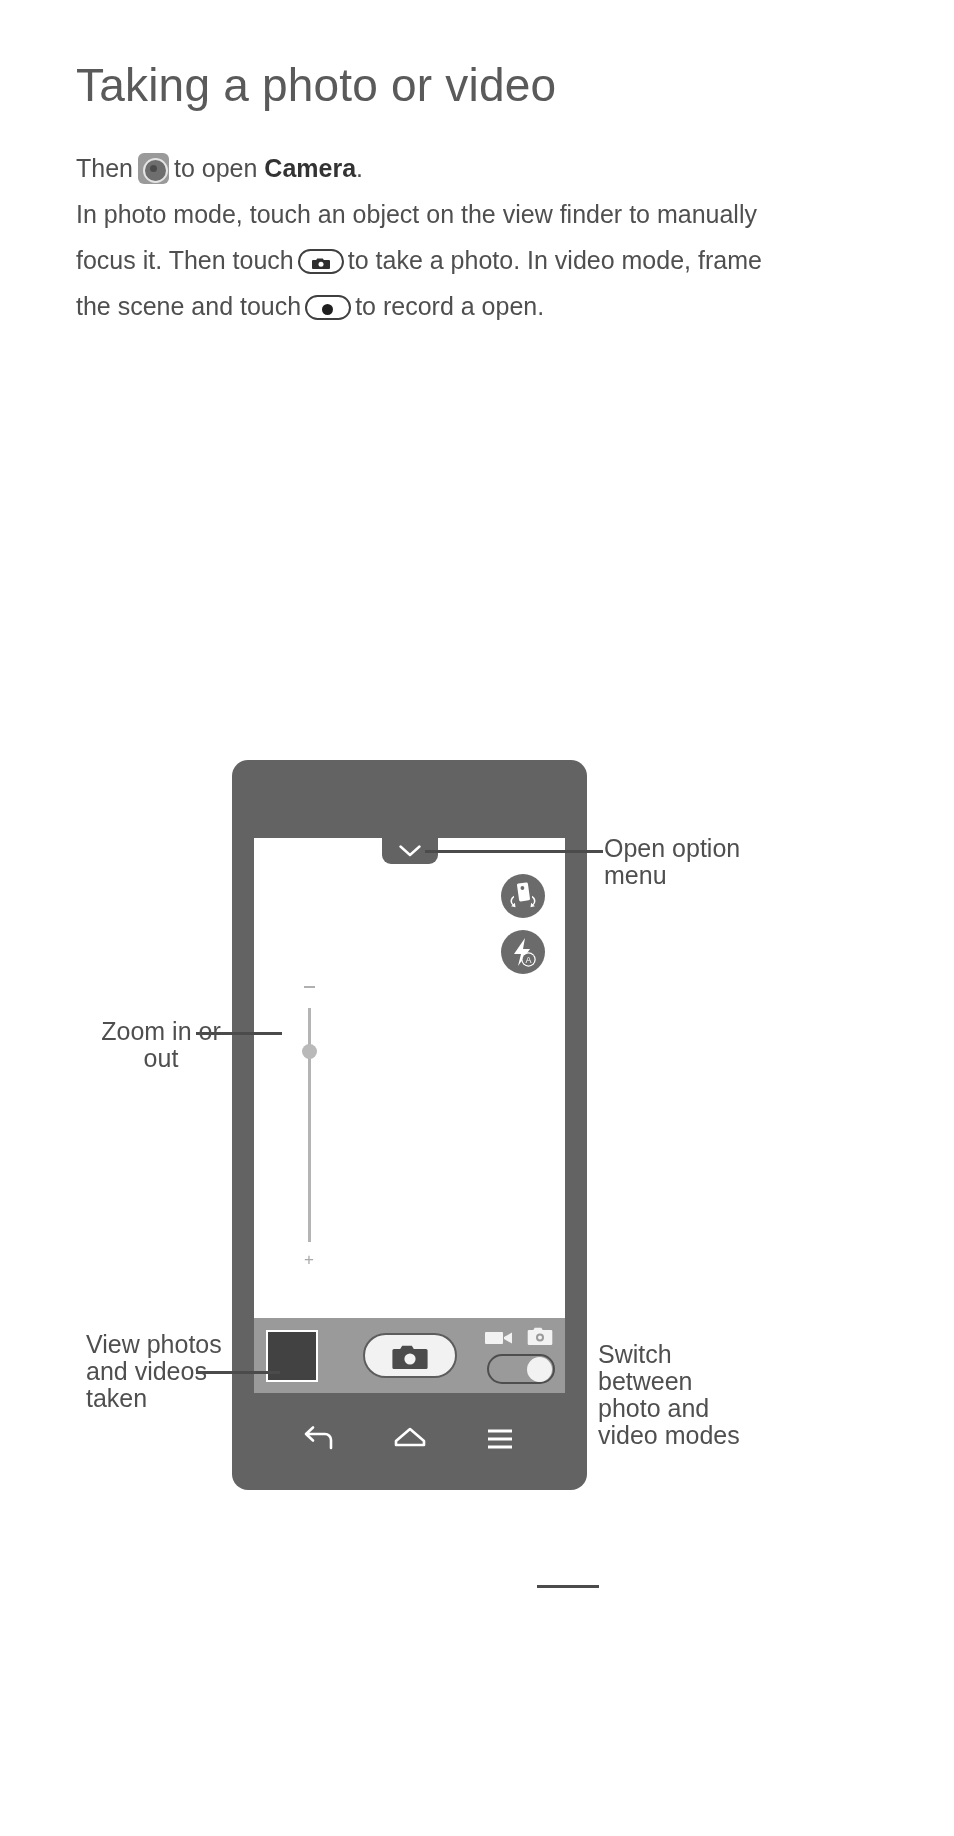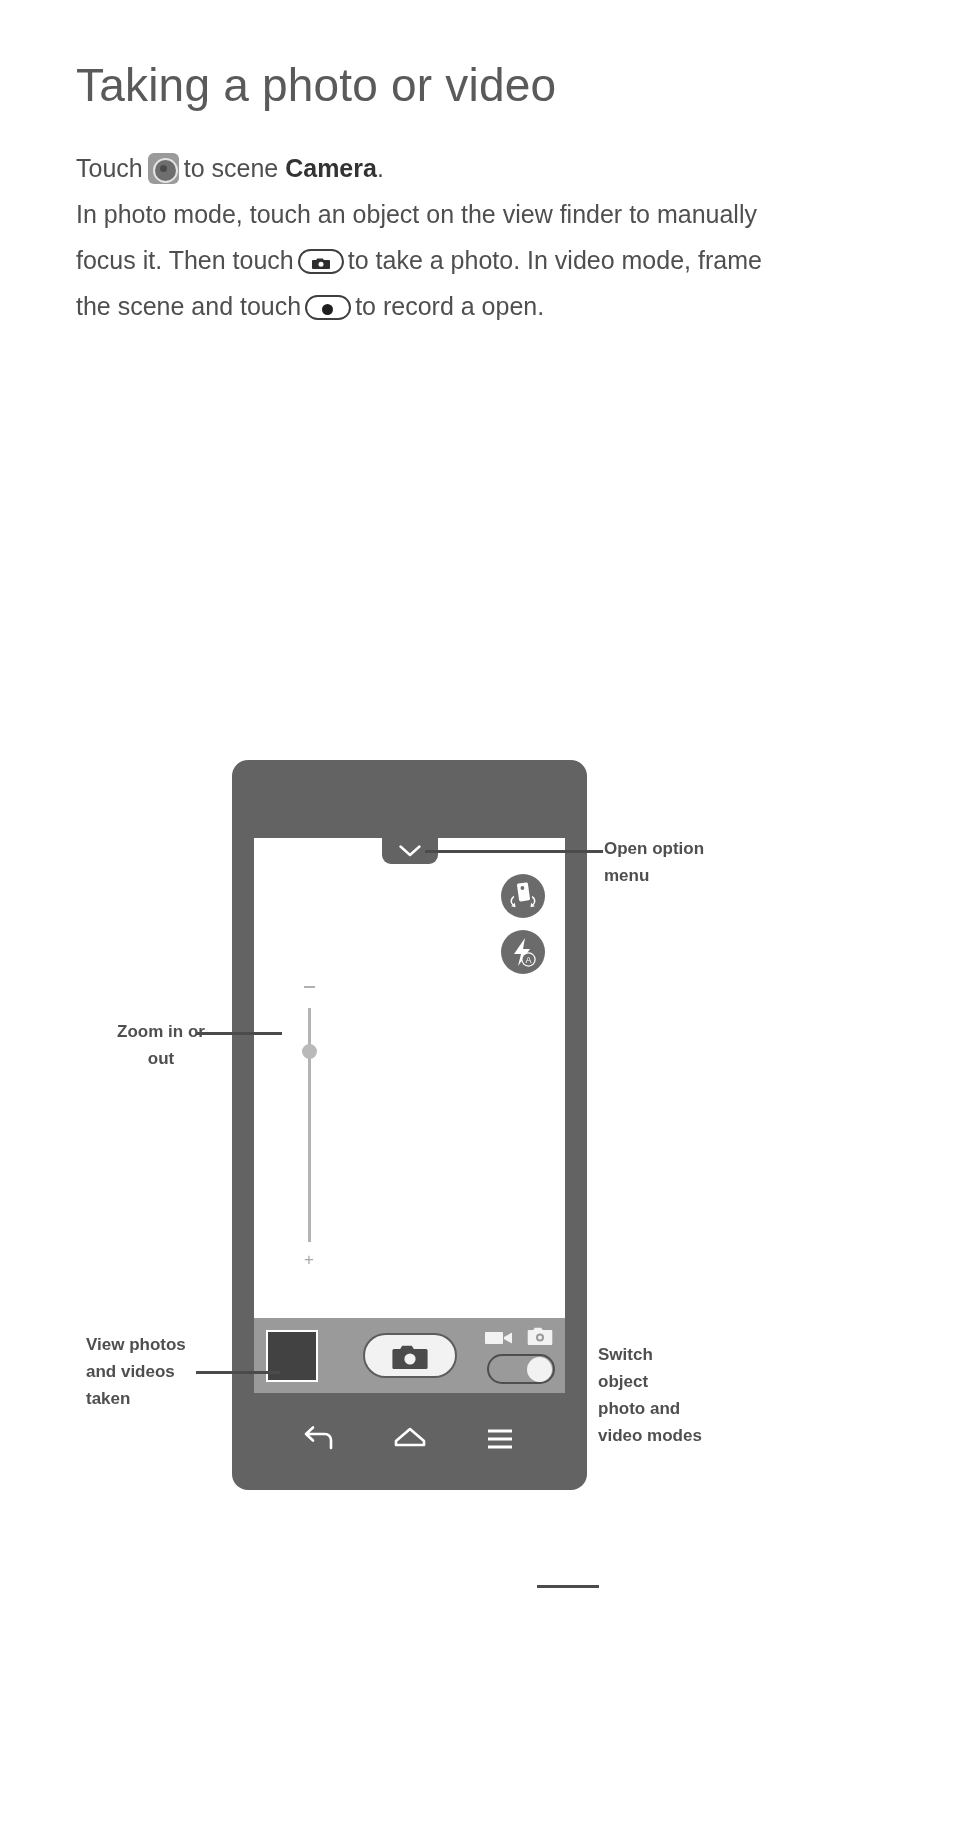--- a/index.html
+++ b/index.html
@@ -196,24 +196,24 @@
     width: 311px; height: 58px;
   }
   .navbar .nav-ico { position: absolute; top: 14px; width: 34px; height: 30px; }
   .navbar .back { left: 48px; }
   .navbar .home { left: 50%; margin-left: -17px; }
   .navbar .menu { right: 48px; }
 
   
   .callout-text {
     position: absolute;
-    font-size: 17px;
+    font-size: 25px;
     line-height: 27px;
     color: #4f4f4f;
-    font-weight: 700;
+    font-weight: 400;
   }
   .leader {
     position: absolute;
     height: 2.5px;
     background: #4b4b4b;
   }
   .c-open   { left: 604px; top: 835px; width: 180px; }
   .l-open   { left: 425px; top: 850px; width: 178px; }
   .c-zoom   { left: 86px;  top: 1018px; width: 150px; text-align: center; }
   .l-zoom   { left: 196px; top: 1032px; width: 86px; }
@@ -223,21 +223,21 @@
   .l-switch { left: 537px; top: 1585px; width: 62px; }
 </style>
 </head>
 <body>
 
 <div class="page">
 
   <div class="title">Taking a photo or video</div>
 
   <div class="body-copy">
-    <span>Touch</span><span class="app-icon"></span><span>to scene</span>
+    <span>Then</span><span class="app-icon"></span><span>to open</span>
     <b>Camera</b><span>.</span><br>
     <span>In photo mode, touch an object on the view finder to manually focus it. Then touch</span><span class="inline-pill">
       <svg class="cam-glyph" viewBox="0 0 20 13">
         <path d="M2 3h3.2l1-1.6h5.6l1 1.6H18a1 1 0 0 1 1 1v7a1 1 0 0 1-1 1H2a1 1 0 0 1-1-1V4a1 1 0 0 1 1-1z" fill="#2e2e2e"></path>
         <circle cx="10" cy="7.3" r="2.5" fill="#ffffff"></circle>
       </svg></span><span>to take a photo. In video mode, frame the scene and touch</span><span class="inline-pill"><span class="dot"></span></span><span>to record a open.</span>
   </div>
 
   <div class="phone">
 
@@ -321,17 +321,17 @@
   <div class="leader l-switch"></div>
 
   <div class="callout-text c-open" style="white-space:pre-line">Open option
 menu</div>
   <div class="callout-text c-zoom" style="white-space:pre-line">Zoom in or
 out</div>
   <div class="callout-text c-view" style="white-space:pre-line">View photos
 and videos
 taken</div>
   <div class="callout-text c-switch" style="white-space:pre-line">Switch
-object
+between
 photo and
 video modes</div>
 
 </div>
 
 </body></html>

